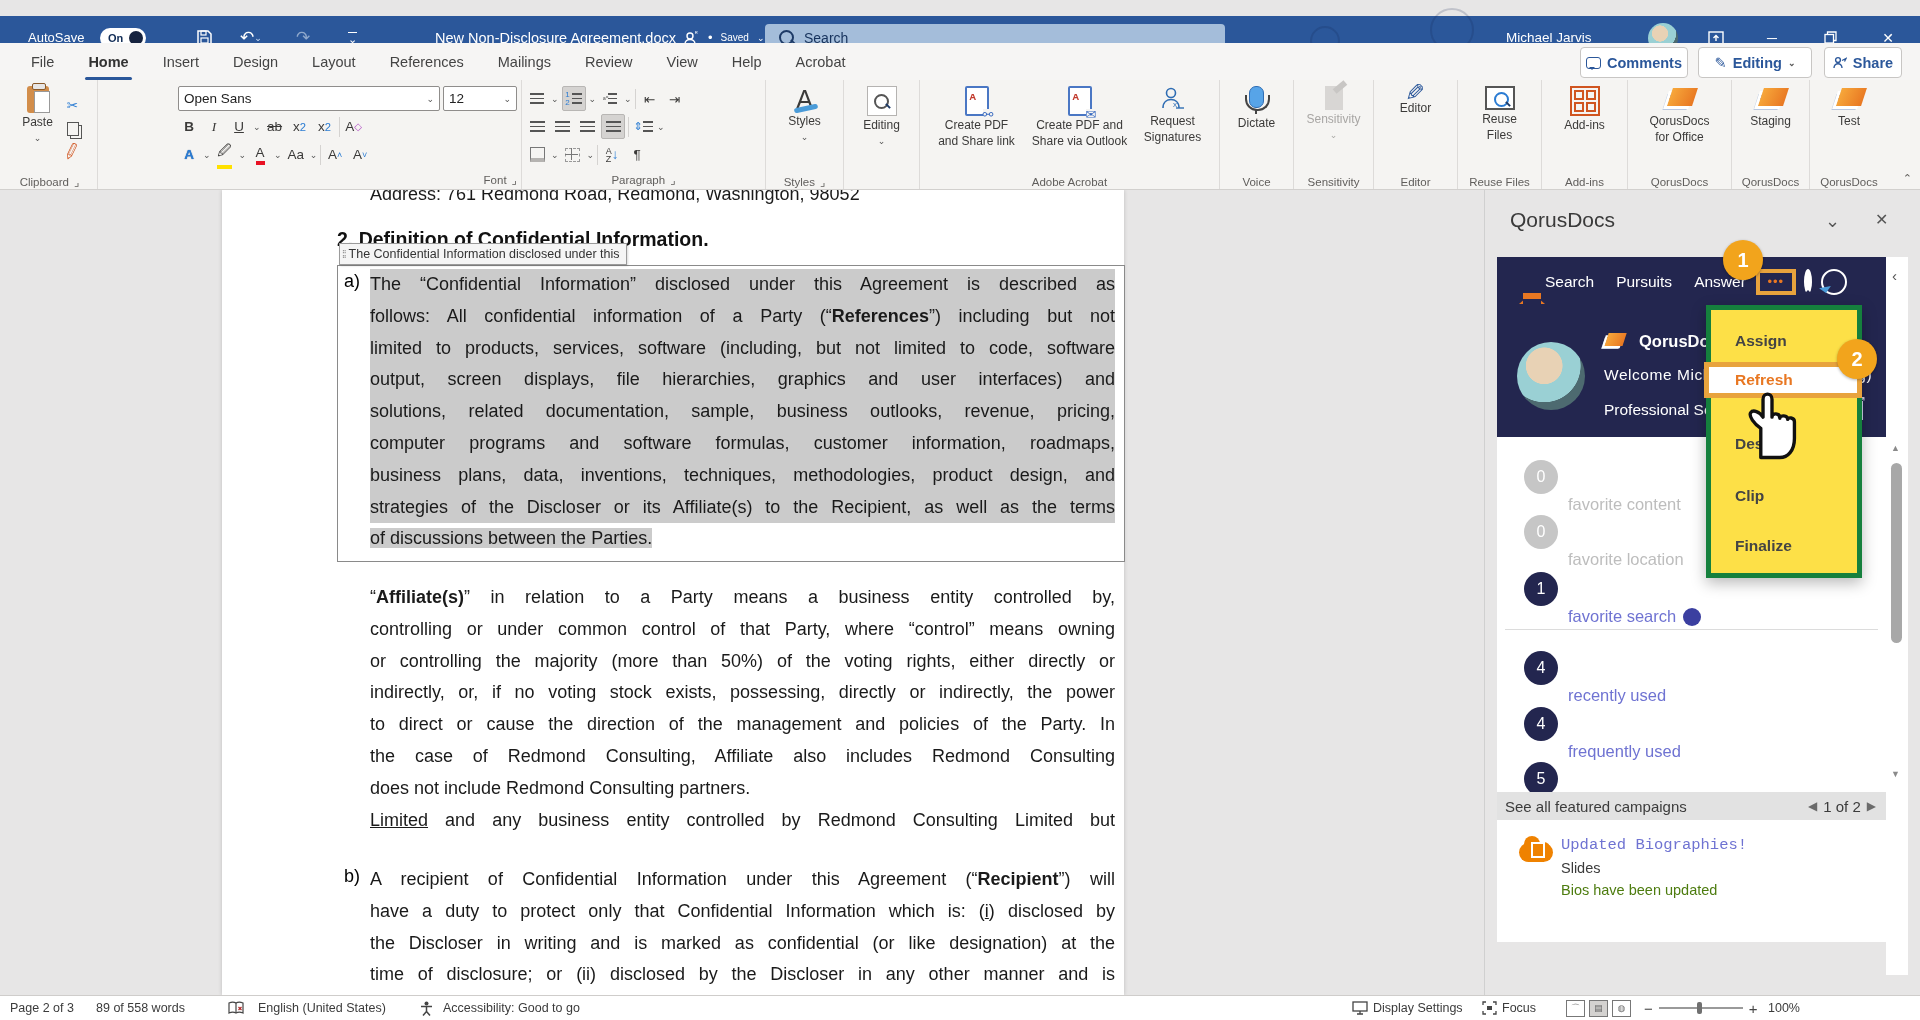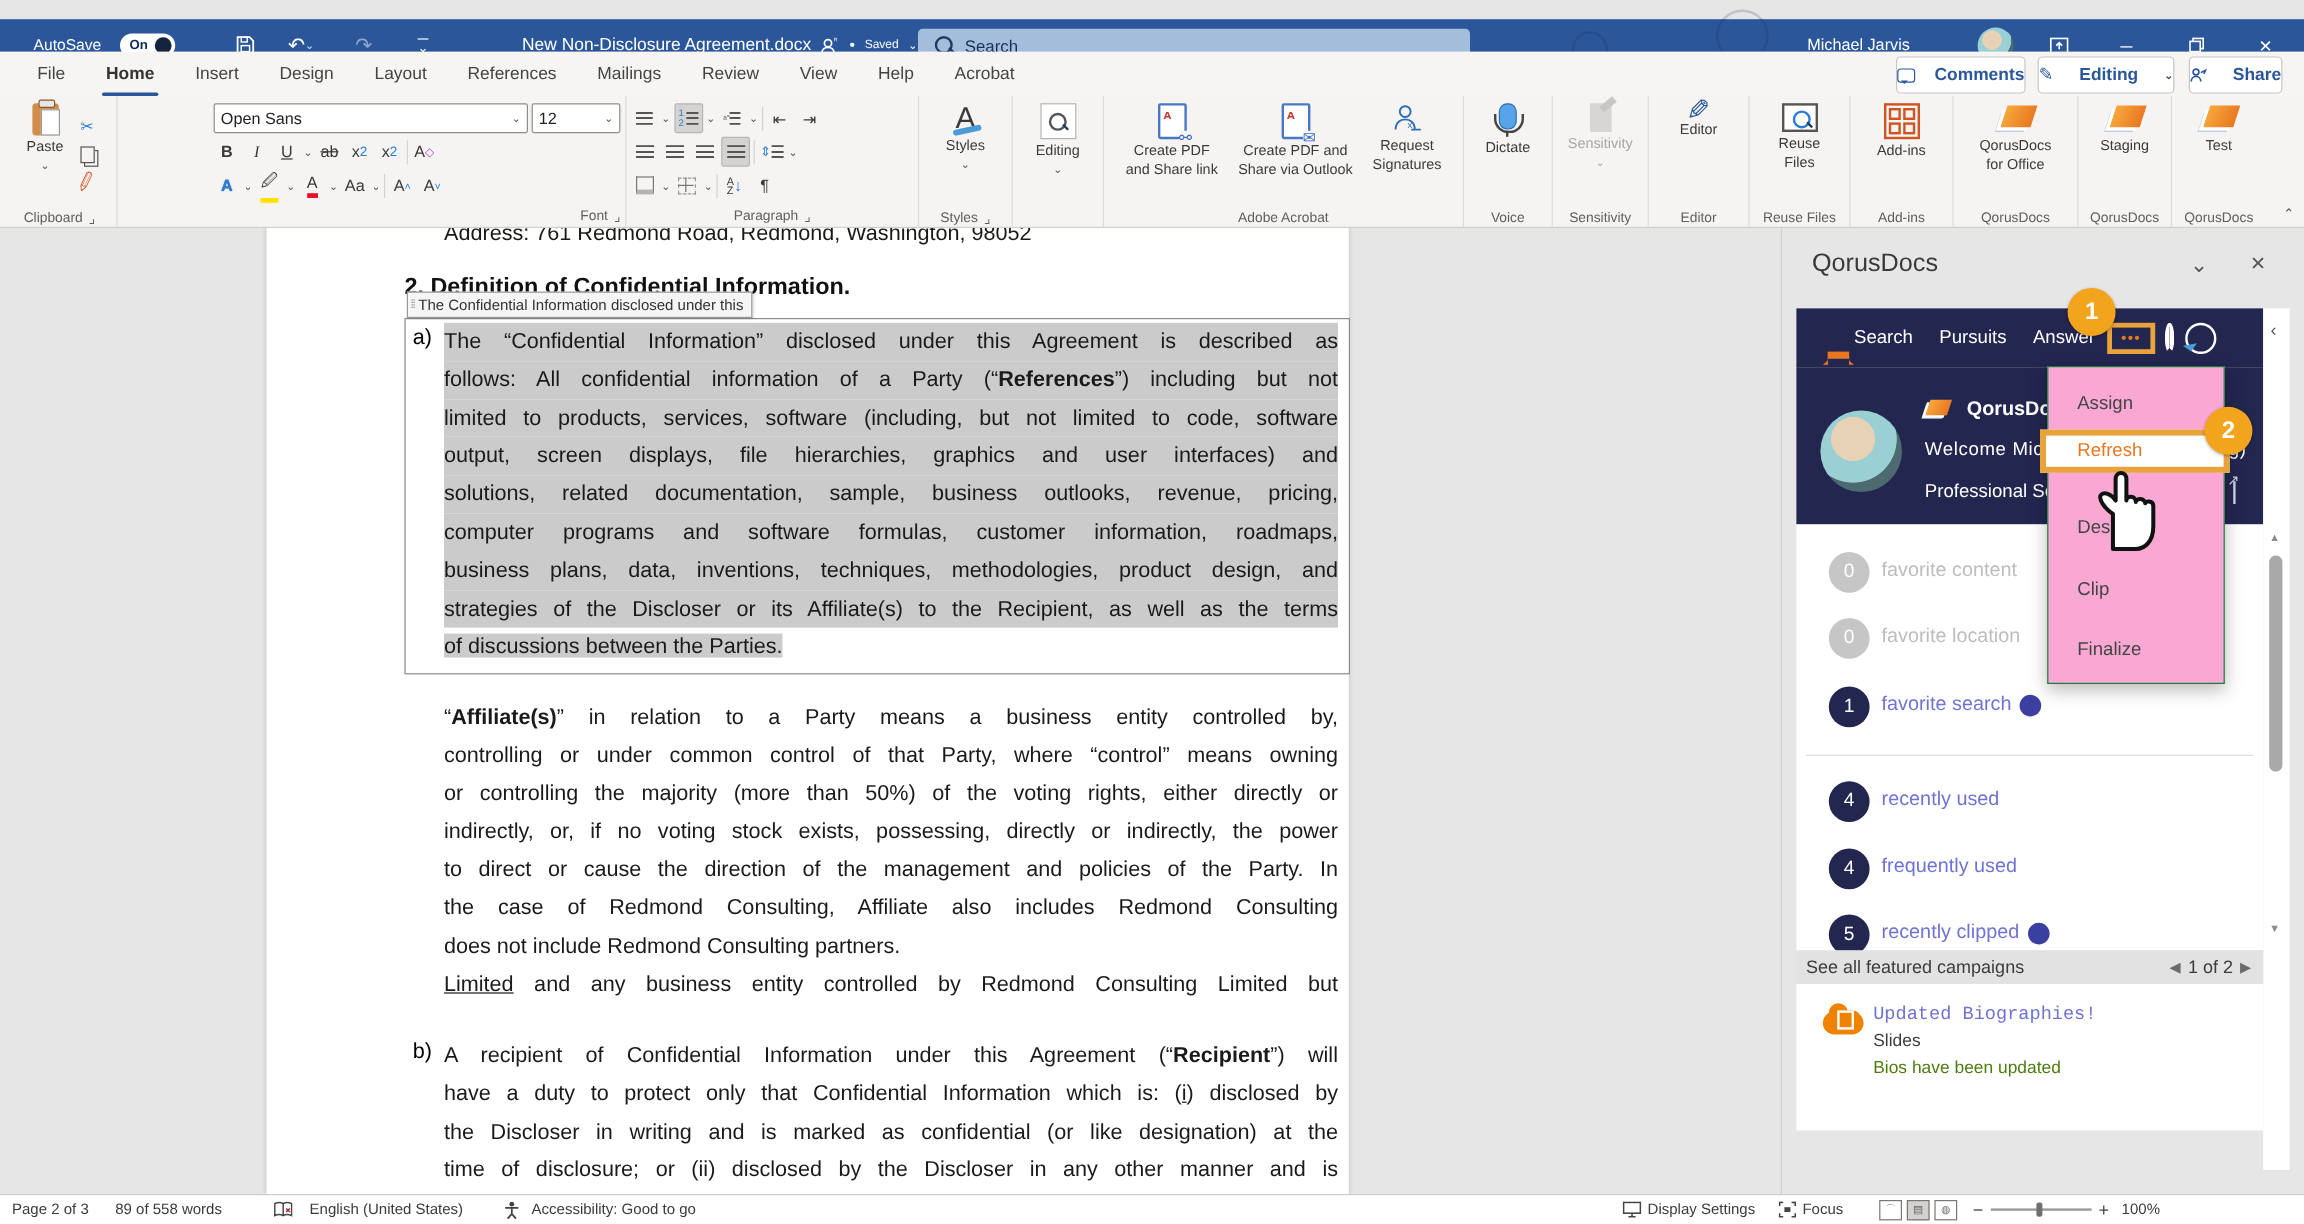--- a/index.html
+++ b/index.html
@@ -18,21 +18,21 @@
   .winbtn{position:absolute;top:0;width:44px;height:43px;display:flex;align-items:center;justify-content:center;color:#fff;font-size:14px;}
   .avatar{border-radius:50%;background:radial-gradient(circle at 40% 35%,#e8d2b5 0 30%,#9ad0d4 31% 60%,#4d6a70 61%);}
   .deco{position:absolute;opacity:.18;border:2px solid #12244d;border-radius:50%;}
   
   .tabsrow{position:absolute;left:0;top:43px;width:1920px;height:37px;background:#f6f5f4;}
   .tabs{position:absolute;left:14px;top:0;height:37px;display:flex;gap:0;}
   .tab{padding:0 17px;display:flex;align-items:center;font-size:14.5px;color:#444;height:37px;position:relative;}
   .tab.active{font-weight:bold;color:#333;}
   .tab.active::after{content:"";position:absolute;left:14px;right:14px;bottom:0;height:3px;background:#2b579a;border-radius:2px;}
   .pillbtn{position:absolute;top:4px;height:29px;border:1px solid #c8c6c4;border-radius:4px;background:#fff;
-           display:flex;align-items:center;justify-content:space-between;gap:6px;color:#2b579a;font-size:14.5px;font-weight:bold;}
+           display:flex;align-items:center;justify-content:center;gap:6px;color:#2b579a;font-size:14.5px;font-weight:bold;}
   .bubble{width:13px;height:10px;border:1.6px solid #2b579a;border-radius:3px;position:relative;}
   .bubble::after{content:"";position:absolute;left:2px;top:9px;border:3px solid transparent;border-top-color:#2b579a;}
   
   .ribbon{position:absolute;left:0;top:80px;width:1920px;height:110px;background:#f5f4f2;border-bottom:1px solid #d2d0ce;
           display:flex;align-items:stretch;padding:0 2px;box-sizing:border-box;}
   .rgroup{display:flex;flex-direction:column;border-right:1px solid #dddbd9;padding:3px 4px 0 4px;box-sizing:border-box;}
   .rg-body{flex:1;display:flex;align-items:center;justify-content:center;gap:2px;}
   .rg-label{height:19px;font-size:11.5px;color:#605e5c;display:flex;align-items:center;justify-content:center;gap:5px;}
   .rbig{display:flex;flex-direction:column;align-items:center;justify-content:flex-start;padding-top:3px;font-size:12px;
         color:#3b3a39;text-align:center;line-height:13px;gap:3px;height:92px;box-sizing:border-box;}
@@ -67,21 +67,21 @@
            display:flex;align-items:center;font-size:12.5px;color:#333;padding:0 6px 0 2px;box-shadow:1px 1px 2px rgba(0,0,0,.15);}
   
   .pane{position:absolute;left:1485px;top:0;width:435px;height:805px;background:#e7e6e6;}
   .navy{background:#23264f;}
   .pane-block{position:absolute;left:12px;width:389px;}
   .navitem{color:#fff;font-size:15.5px;}
   .badge-amber{position:absolute;border-radius:50%;background:#f2a41c;color:#fff;font-weight:bold;
                display:flex;align-items:center;justify-content:center;box-shadow:0 1px 3px rgba(0,0,0,.3);}
   .statbadge{width:34px;height:34px;border-radius:50%;display:flex;align-items:center;justify-content:center;
              color:#fff;font-size:16px;position:absolute;left:27px;}
-  .statlabel{position:absolute;left:71px;font-size:16.5px;display:flex;align-items:center;gap:7px;}
+  .statlabel{position:absolute;left:71px;font-size:16.5px;display:flex;align-items:center;gap:7px;margin-top:29px;}
   .helpdot{width:18px;height:18px;border-radius:50%;background:#3b3fa0;color:#fff;font-size:12px;font-weight:bold;
            display:flex;align-items:center;justify-content:center;}
   .menuitem{position:absolute;left:24px;font-size:15.5px;color:#444;}
   .qhome{position:relative;width:26px;height:22px;}
   .qhome::before{content:"";position:absolute;left:0;top:-2px;border:13px solid transparent;border-bottom:11px solid #e87722;}
   .qhome::after{content:"";position:absolute;left:4px;top:11px;width:18px;height:11px;background:#e87722;
                 box-shadow:inset 0 -9px 0 -4px #23264f;}
   .qring{width:22px;height:22px;border:4px solid #fff;border-radius:50%;border-bottom-color:transparent;position:relative;transform:rotate(-40deg);}
   .qring::after{content:"";position:absolute;left:12px;top:14px;border:6px solid transparent;border-left-color:#4a9bd8;transform:rotate(80deg);}
   .qhelp{width:22px;height:22px;border:2px solid #fff;border-radius:50%;color:#fff;font-size:14px;font-weight:bold;
@@ -652,21 +652,21 @@
       <div class="pane-block" style="top:630px;height:122px;background:#fff;">
         <span style="position:absolute;left:22px;top:16px;"><span class="cloudic"><span class="cloudpage"></span></span></span>
         <span style="position:absolute;left:64px;top:16px;color:#6f73d2;font-size:15.5px;font-family:Liberation Mono, monospace;">Updated Biographies!</span>
         <span style="position:absolute;left:64px;top:40px;color:#3b3b3b;font-size:14.5px;">Slides</span>
         <span style="position:absolute;left:64px;top:62px;color:#4d7c0f;font-size:14.5px;">Bios have been updated</span>
       </div>
 
 
       <div class="badge-amber" style="left:238px;top:50px;width:40px;height:40px;font-size:20px;z-index:6;">1</div>
 
-      <div style="position:absolute;left:221px;top:115px;width:146px;height:263px;background:#f9a8d4;border:1px solid #15803d;box-shadow:0 5px 14px rgba(0,0,0,.28);z-index:5;">
+      <div style="position:absolute;left:221px;top:115px;width:146px;height:263px;background:#fde047;border:5px solid #15803d;box-shadow:0 5px 14px rgba(0,0,0,.28);z-index:5;font-weight:bold;">
         <span class="menuitem" style="top:22px;">Assign</span>
         <span style="position:absolute;left:-7px;top:52px;width:158px;height:36px;border:5px solid #e8a33d;background:#fff;box-sizing:border-box;display:flex;align-items:center;">
           <span style="margin-left:26px;color:#e87722;font-size:15.5px;">Refresh</span>
         </span>
         <span class="menuitem" style="top:125px;">Design</span>
         <span class="menuitem" style="top:177px;">Clip</span>
         <span class="menuitem" style="top:227px;">Finalize</span>
       </div>
 
       <div class="badge-amber" style="left:352px;top:149px;width:40px;height:40px;font-size:20px;z-index:7;">2</div>

